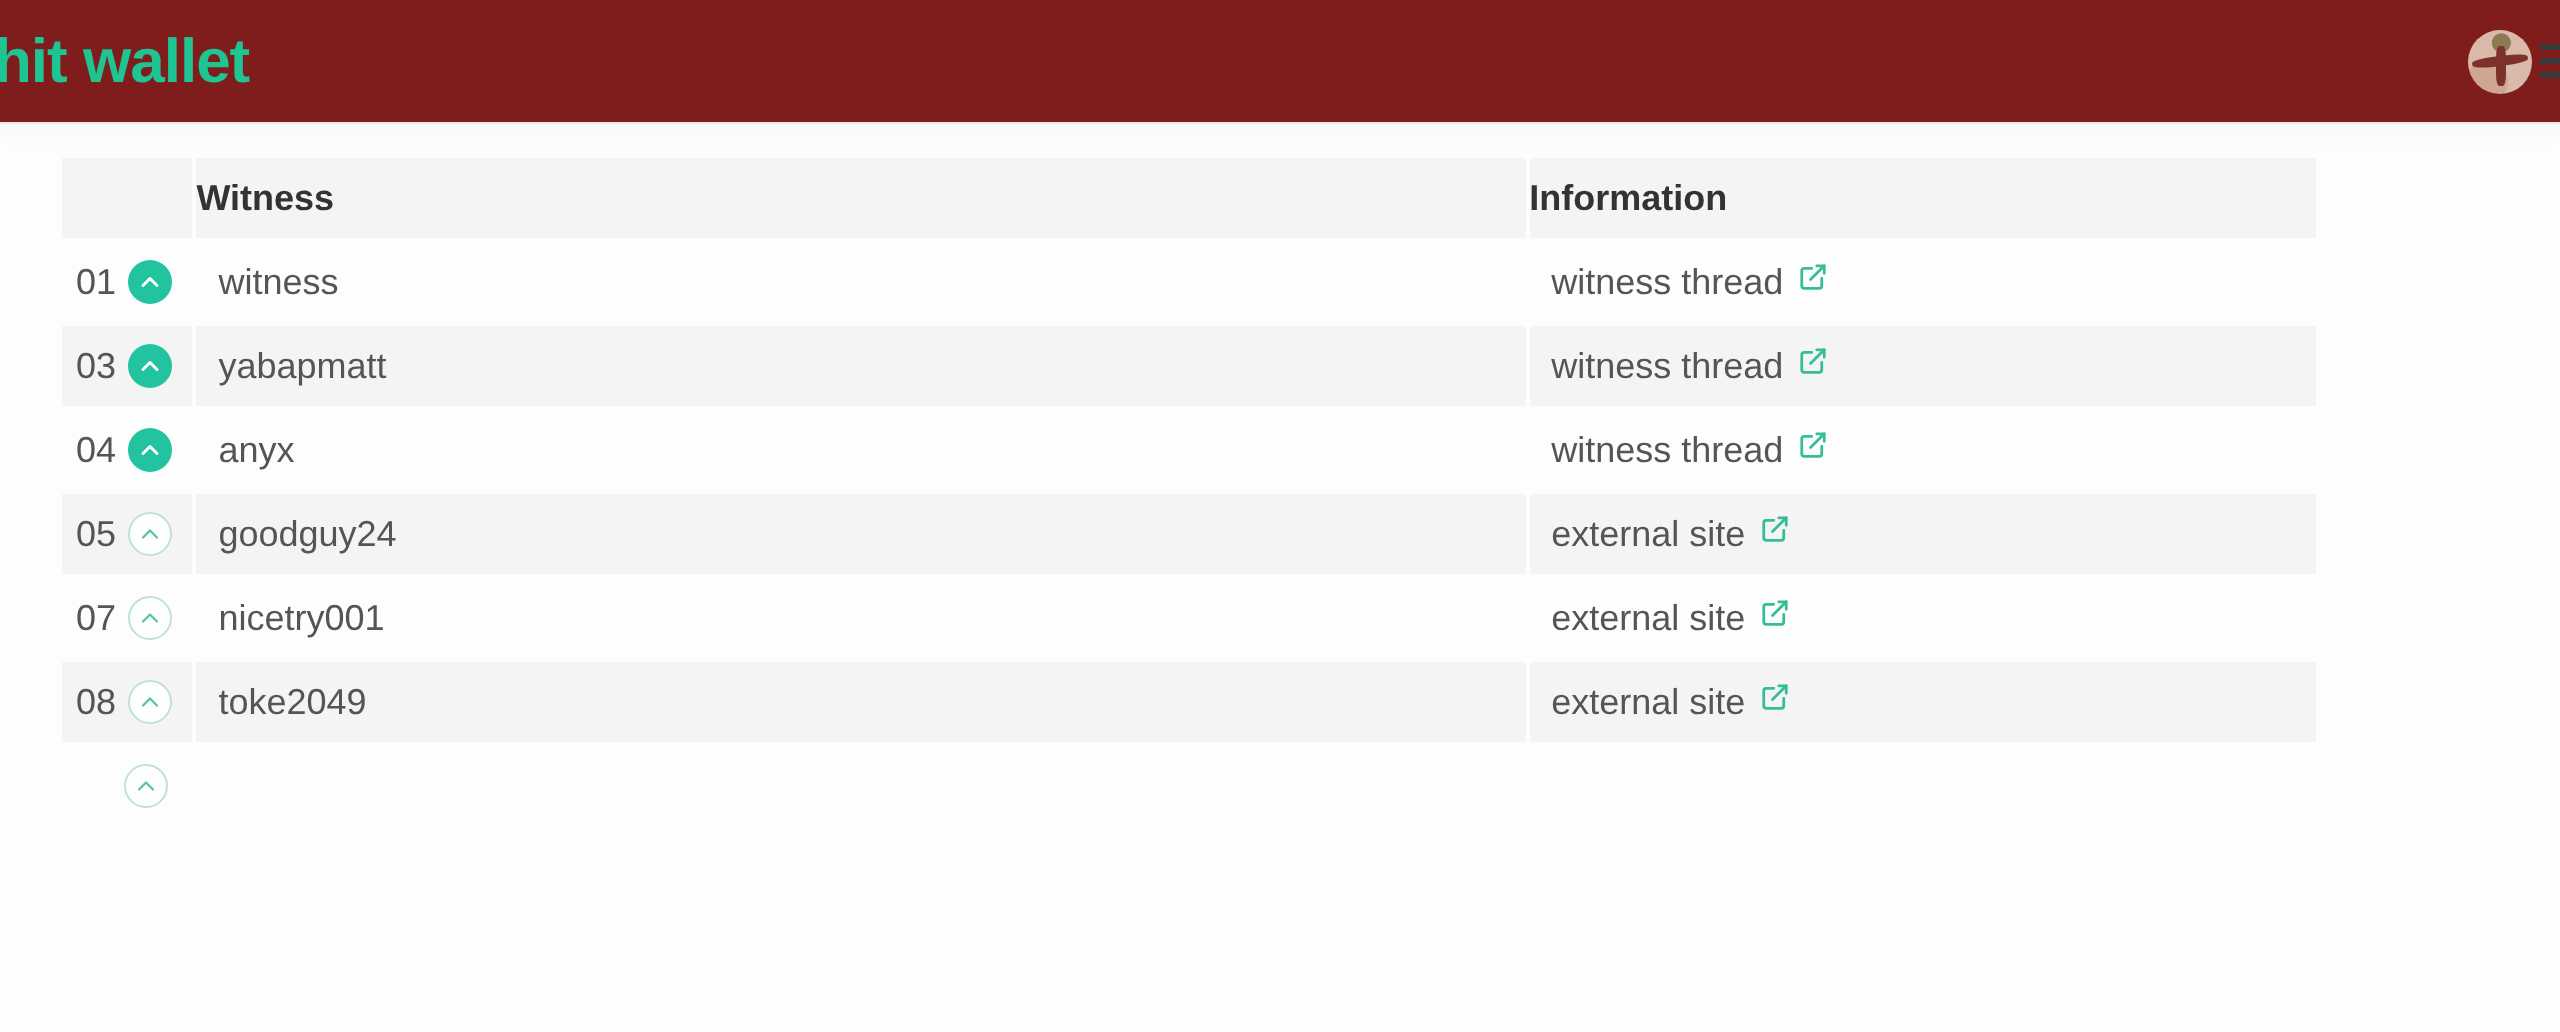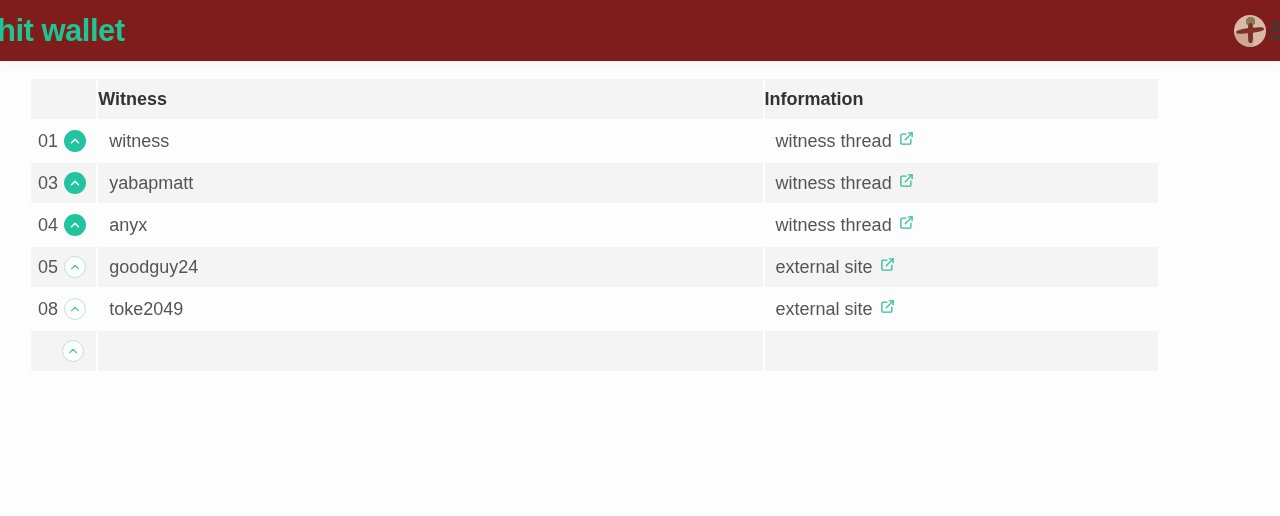--- a/index.html
+++ b/index.html
@@ -267,20 +267,45 @@
           <path d="M19 13v6a2 2 0 0 1-2 2H5a2 2 0 0 1-2-2V7a2 2 0 0 1 2-2h6"></path>
           <polyline points="15,3 21,3 21,9"></polyline>
           <line x1="10" y1="14" x2="21" y2="3"></line>
         </svg>
       </a>
     </td>
   </tr>
           <tr>
     <td class="col-rank">
       <div class="rank-cell">
+        <span class="rank-num">07</span>
+        <button class="vote-chevron unvoted">
+          <svg width="12" height="12" viewBox="0 0 24 24">
+            <polyline points="5,15.5 12,8.5 19,15.5"></polyline>
+          </svg>
+        </button>
+      </div>
+    </td>
+    <td class="col-witness">
+      <a class="witness-name">nicetry001</a>
+    </td>
+    <td class="col-info">
+      <a class="info-link">
+        <span>external site</span>
+        <svg class="ext-icon" width="15" height="15" viewBox="0 0 24 24">
+          <path d="M19 13v6a2 2 0 0 1-2 2H5a2 2 0 0 1-2-2V7a2 2 0 0 1 2-2h6"></path>
+          <polyline points="15,3 21,3 21,9"></polyline>
+          <line x1="10" y1="14" x2="21" y2="3"></line>
+        </svg>
+      </a>
+    </td>
+  </tr>
+          <tr>
+    <td class="col-rank">
+      <div class="rank-cell">
         <span class="rank-num">08</span>
         <button class="vote-chevron unvoted">
           <svg width="12" height="12" viewBox="0 0 24 24">
             <polyline points="5,15.5 12,8.5 19,15.5"></polyline>
           </svg>
         </button>
       </div>
     </td>
     <td class="col-witness">
       <a class="witness-name">toke2049</a>

